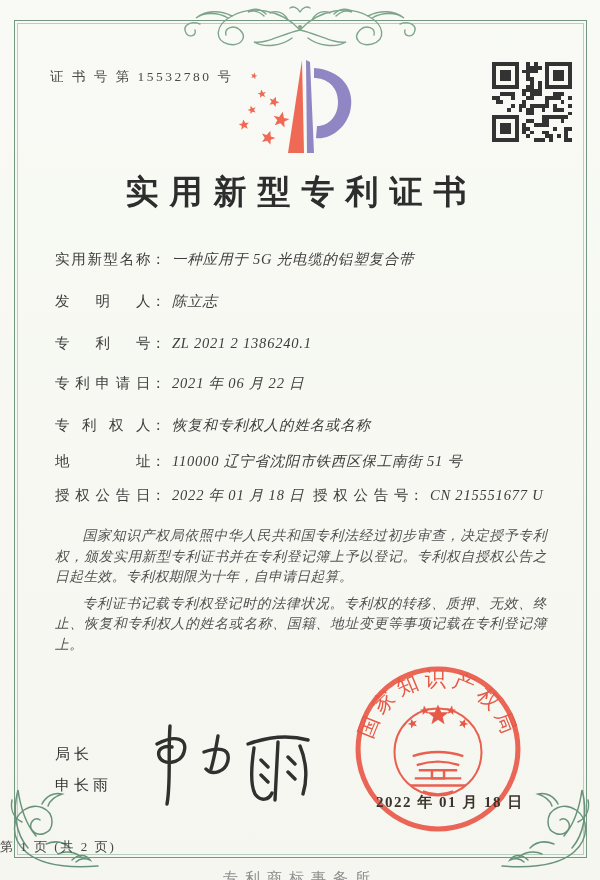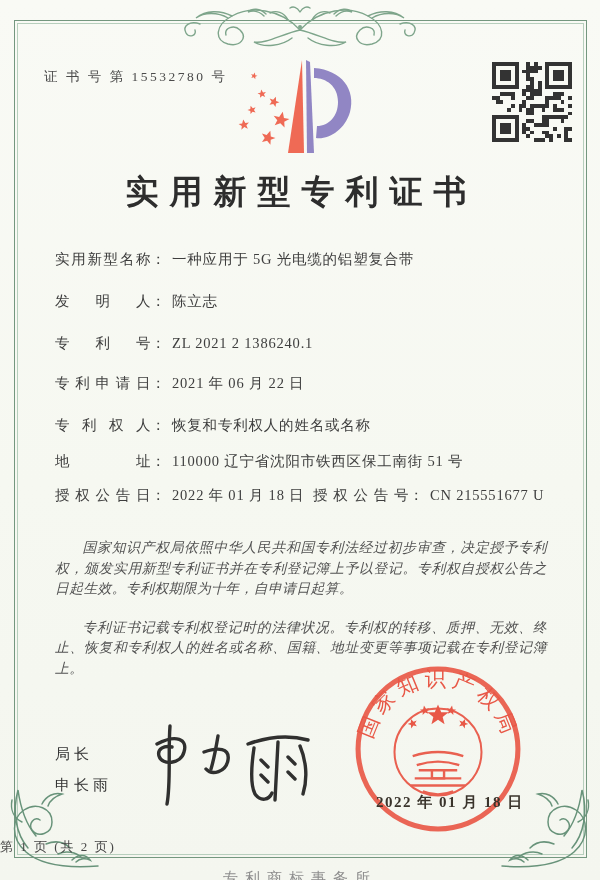--- a/index.html
+++ b/index.html
@@ -13,41 +13,41 @@
   }
   .frame-outer{
     position:absolute;left:14px;top:20px;width:571px;height:836px;
     border:1.6px solid #74977f;
   }
   .frame-inner{
     position:absolute;left:2px;top:2px;right:2px;bottom:2px;
     border:1px solid #b7cfbd;
   }
   .cert-no{
-    position:absolute;left:44px;top:68px;
+    position:absolute;left:50px;top:68px;
     font-size:13.5px;letter-spacing:2.5px;color:#4b4b4b;font-family:Liberation Serif, serif;
   }
   .logo{position:absolute;left:232px;top:54px;width:140px;height:110px;}
   .qr{position:absolute;left:492px;top:62px;width:80px;height:80px;}
   .title{
     position:absolute;left:0;top:170px;width:592px;text-align:center;
     font-size:33px;font-weight:600;letter-spacing:11px;color:#2d2d2d;
     text-indent:11px;
   }
   .f-row{position:absolute;left:55px;width:505px;font-size:14.5px;color:#3e3e3e;letter-spacing:.5px;}
   .f-label{display:inline-block;width:96px;text-align:justify;text-align-last:justify;vertical-align:top;}
   .f-colon{display:inline-block;margin:0 6px 0 0;}
-  .f-value{letter-spacing:.8px;}
+  .f-value{letter-spacing:.8px;font-style:italic;}
   .pair2{position:absolute;left:258px;top:0;}
   .paras{
     position:absolute;left:55px;top:520px;width:492px;
     font-size:13.8px;line-height:20.5px;color:#525252;
     text-align:justify;font-style:italic;letter-spacing:.4px;
   }
-  .paras p{margin:18px 0 6px 0;text-indent:2em;}
+  .paras p{margin:6px 0 6px 0;text-indent:2em;}
   .officials{position:absolute;left:55px;top:745px;font-size:15px;font-weight:400;color:#333;letter-spacing:4px;}
   .officials .name{margin-top:12px;}
   .signature{position:absolute;left:148px;top:712px;width:175px;height:100px;}
   .seal{position:absolute;left:352px;top:663px;width:172px;height:172px;opacity:.95;}
   .seal-date{
     position:absolute;left:376px;top:793px;
     font-size:15px;font-weight:600;letter-spacing:1.5px;color:#3a342c;
   }
   .footer{
     position:absolute;left:0;top:838px;width:584px;text-align:left;

